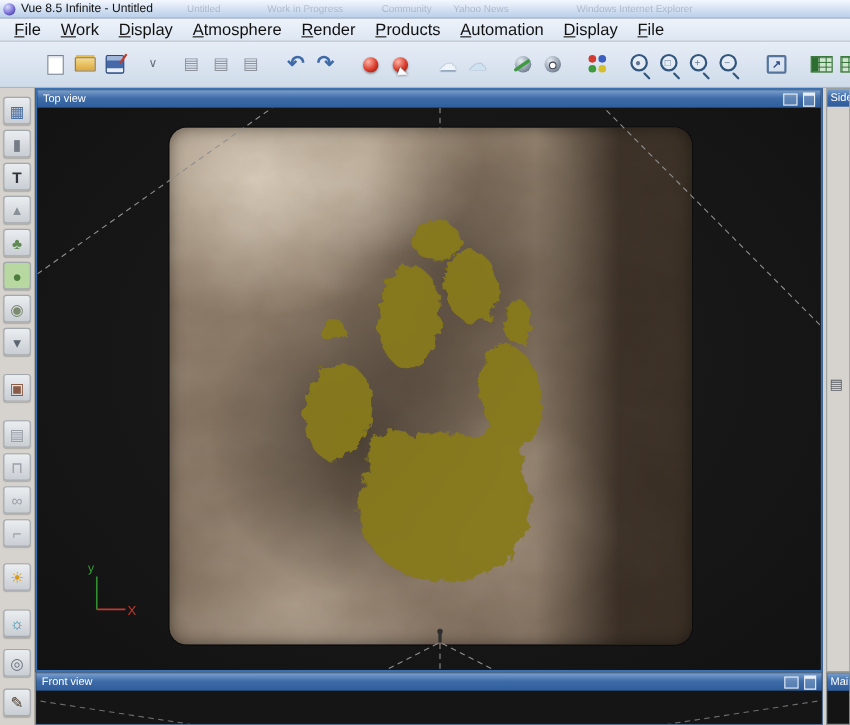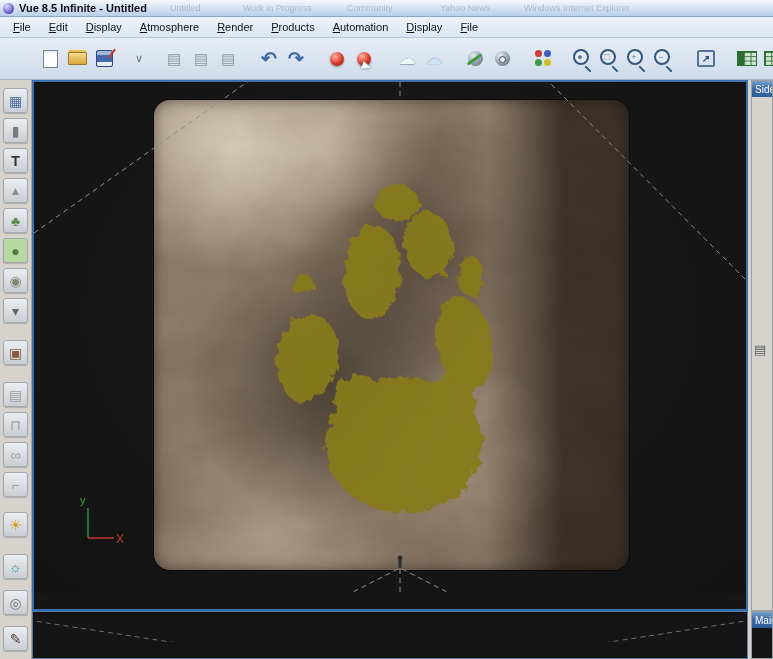--- a/index.html
+++ b/index.html
@@ -7,31 +7,31 @@
     width:773px;height:659px;position:relative;overflow:hidden;
     background:#d6d3ce;font-family:"Liberation Sans",sans-serif;color:#111;
   }
   
   .titlebar{position:absolute;left:0;top:0;width:773px;height:17px;
     background:linear-gradient(#f4f8fd,#d3e0f2 55%,#b9cfe9);
     border-bottom:1px solid #8fa6c4;display:flex;align-items:center;
     padding-left:3px;box-sizing:border-box;z-index:30}
   .app-icon{width:11px;height:11px;border-radius:50%;flex:0 0 auto;
     background:radial-gradient(circle at 35% 30%,#d8defc,#7a6fd8 55%,#2c2370);margin-right:5px}
-  .title-text{font-size:11px;font-weight:bold;white-space:nowrap;z-index:2}
+  .title-text{font-size:11px;font-weight:normal;white-space:nowrap;z-index:2}
   .ghosts{position:absolute;left:0;top:0;width:773px;height:17px;pointer-events:none}
   .ghost{position:absolute;top:3px;font-size:9px;color:#44506b;opacity:.28;white-space:nowrap}
   .ghost:nth-of-type(1){left:170px}.ghost:nth-of-type(2){left:243px}
-  .ghost:nth-of-type(3){left:347px}.ghost:nth-of-type(4){left:440px}
+  .ghost:nth-of-type(3){left:347px}.ghost:nth-of-type(4){left:412px}
   .ghost:nth-of-type(5){left:524px}
   
   .menubar{position:absolute;left:0;top:17px;width:773px;height:21px;
     background:linear-gradient(#eef3fa,#dce6f2);border-bottom:1px solid #b9c6d8;
     display:flex;align-items:center;padding-left:4px;box-sizing:border-box;z-index:30}
-  .mi{display:inline-block;font-size:11px;padding:3px 9px;cursor:default}
+  .mi{display:inline-block;font-size:15px;padding:3px 9px;cursor:default}
   .mi::first-letter{text-decoration:underline}
   
   .toolbar{position:absolute;left:0;top:38px;width:773px;height:42px;
     background:linear-gradient(#e6edf6,#cfdbea);border-bottom:1px solid #a9b6c8;
     display:flex;align-items:center;padding-left:38px;box-sizing:border-box;gap:3px;z-index:30}
   .tb{position:relative;display:inline-flex;align-items:center;justify-content:center;
     width:24px;height:26px;cursor:pointer;flex:0 0 auto}
   .toolbar > span:nth-child(4){margin-left:8px}
   .toolbar > span:nth-child(5){margin-left:8px}
   .toolbar > span:nth-child(8){margin-left:14px}
@@ -155,21 +155,21 @@
     <span class="ghost">Untitled</span>
       <span class="ghost">Work in Progress</span>
       <span class="ghost">Community</span>
       <span class="ghost">Yahoo News</span>
       <span class="ghost">Windows Internet Explorer</span>
   </span>
 </div>
 
 <div class="menubar">
   <span class="mi">File</span>
-    <span class="mi">Edit</span>
+    <span class="mi">Work</span>
     <span class="mi">Display</span>
     <span class="mi">Atmosphere</span>
     <span class="mi">Render</span>
     <span class="mi">Products</span>
     <span class="mi">Automation</span>
     <span class="mi">Display</span>
     <span class="mi">File</span>
 </div>
 
 <div class="toolbar">
@@ -212,20 +212,26 @@
     <span class="lt" style="color:#9aa0a8">⊓</span>
     <span class="lt" style="color:#9aa0a8">∞</span>
     <span class="lt" style="color:#9aa0a8">⌐</span>
     <span class="lt" style="color:#d79a18">☀</span>
     <span class="lt" style="color:#2f8aa8">☼</span>
     <span class="lt" style="color:#6d7680">◎</span>
     <span class="lt" style="color:#4a3a2c">✎</span>
 </div>
 
 <div class="vp-top">
+  <div class="vp-bar">
+    <span class="vp-title">Top view</span>
+    <span class="sp"></span>
+    <span class="vpi"></span>
+    <span class="vpi b"></span>
+  </div>
   <div class="vp-canvas">
 
     <div class="terrain">
       <svg class="noise" viewBox="0 0 475 470" preserveAspectRatio="none">
         <filter id="cloud">
           <feTurbulence type="fractalNoise" baseFrequency="0.013 0.016" numOctaves="5" seed="9"></feTurbulence>
           <feColorMatrix type="matrix" values="0 0 0 0 0.52  0 0 0 0 0.46  0 0 0 0 0.39  0.6 0.6 0.6 0 -0.35"></feColorMatrix>
         </filter>
         <rect width="475" height="470" filter="url(#cloud)"></rect>
       </svg>
@@ -270,20 +276,26 @@
     <svg class="axis" width="50" height="55" viewBox="0 0 50 55">
       <text x="2" y="12" fill="#35a035" font-size="11">y</text>
       <line x1="10" y1="16" x2="10" y2="46" stroke="#2f8f2f" stroke-width="1.5"></line>
       <line x1="10" y1="46" x2="36" y2="46" stroke="#c03a2f" stroke-width="1.5"></line>
       <text x="38" y="51" fill="#c03a2f" font-size="12">X</text>
     </svg>
   </div>
 </div>
 
 <div class="vp-front">
+  <div class="vp-bar">
+    <span class="vp-title">Front view</span>
+    <span class="sp"></span>
+    <span class="vpi"></span>
+    <span class="vpi b"></span>
+  </div>
   <div class="front-canvas">
     <svg width="714" height="30" viewBox="0 0 714 30">
       <g stroke="#6f6f6f" stroke-dasharray="5 4" fill="none" stroke-width="1">
         <line x1="-5" y1="8" x2="150" y2="32"></line>
         <line x1="719" y1="8" x2="564" y2="32"></line>
       </g>
     </svg>
   </div>
 </div>
 

